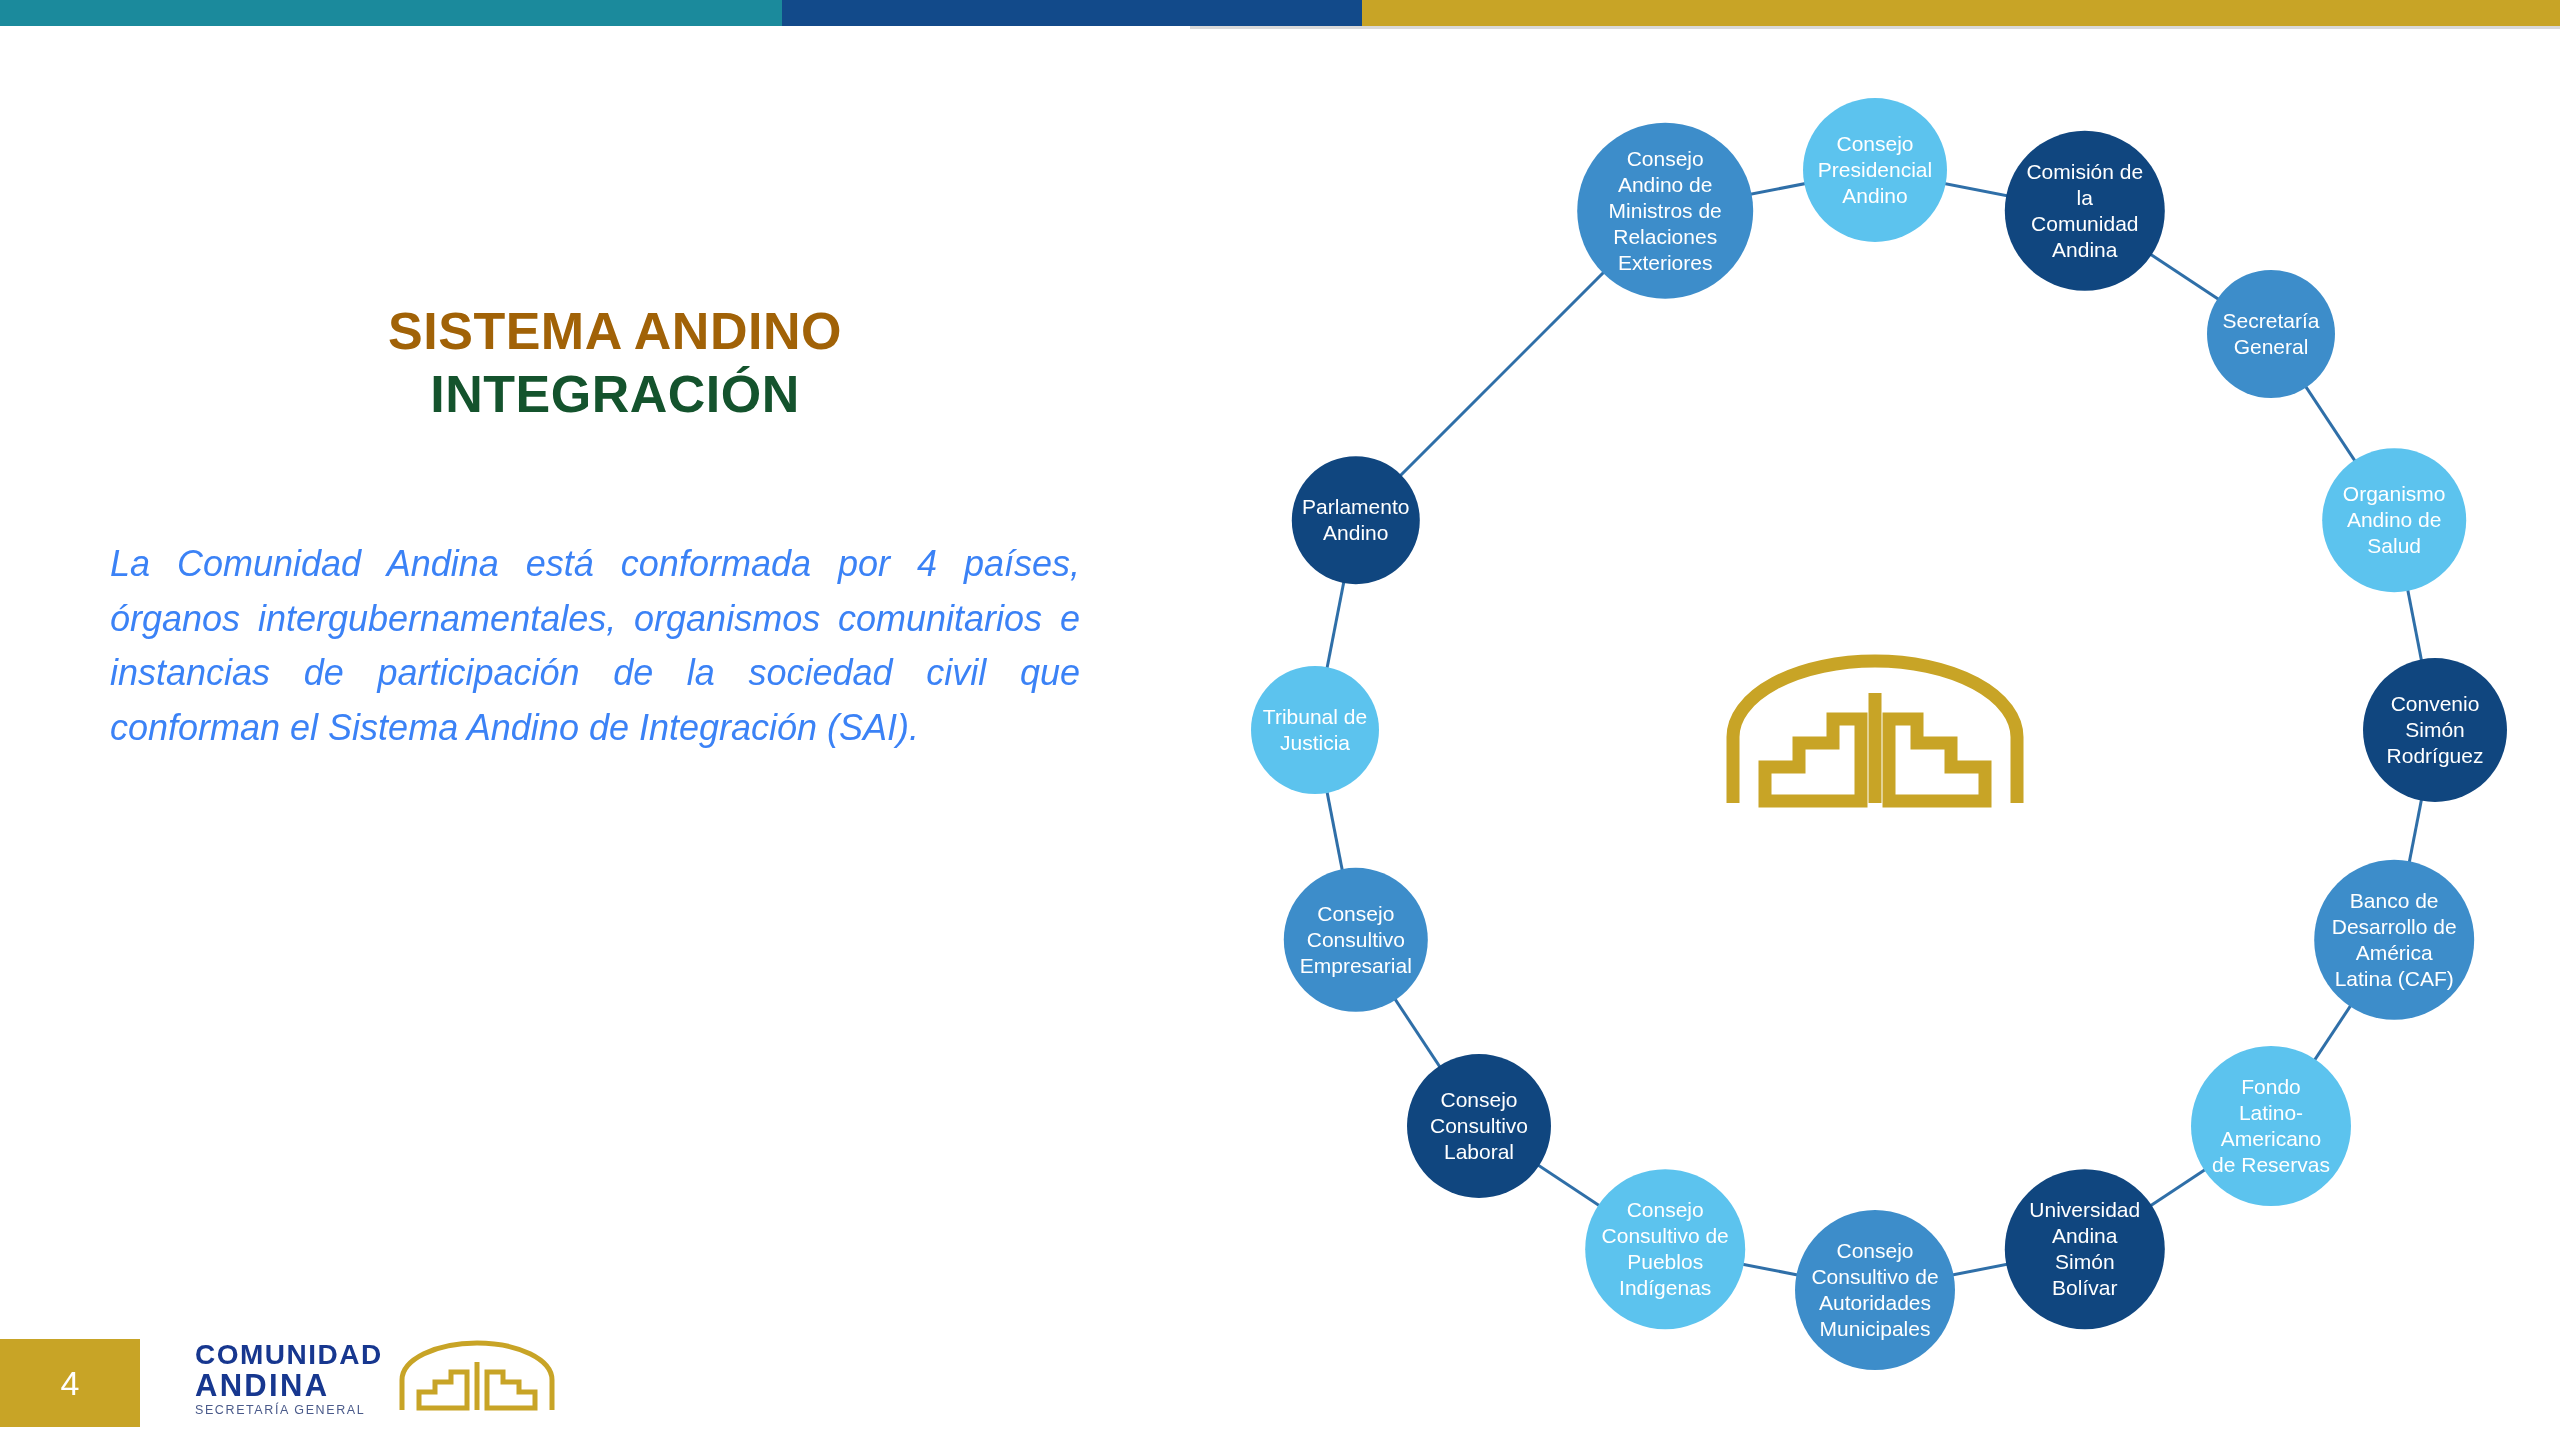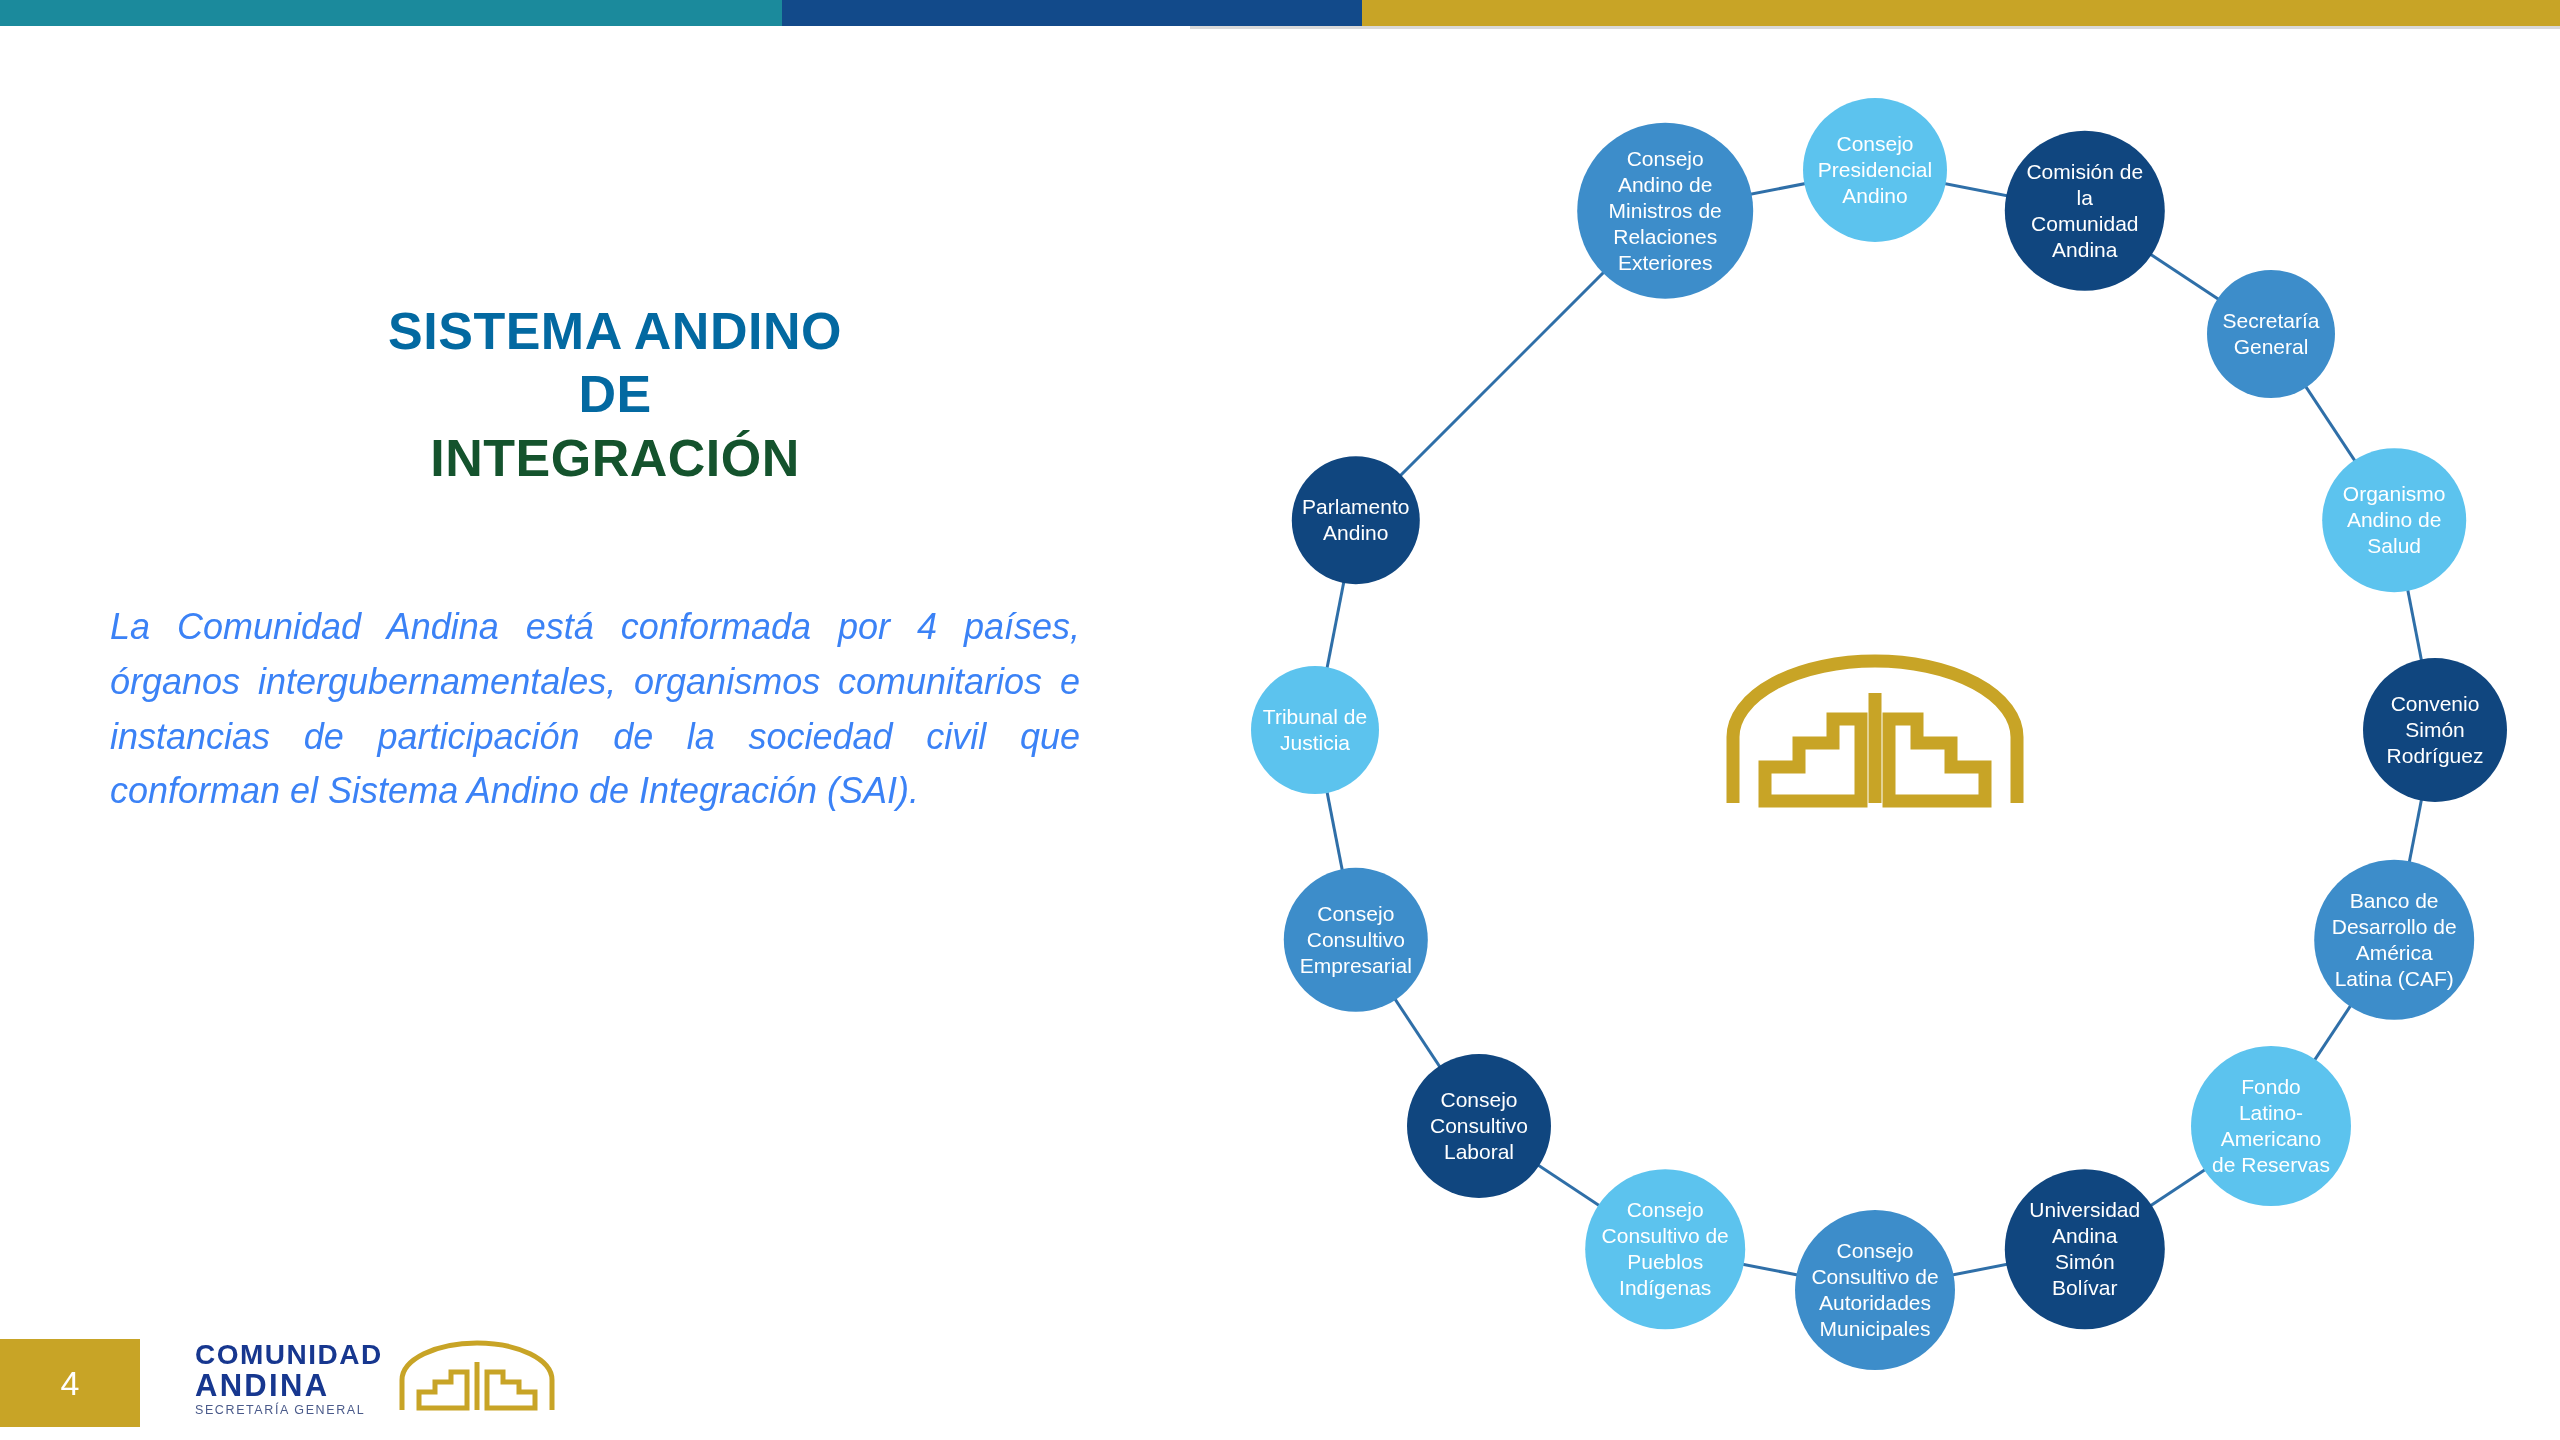--- a/index.html
+++ b/index.html
@@ -45,21 +45,21 @@
     width: 1190px;
   }
   .title {
     text-align: center;
     font-size: 52px;
     line-height: 1.22;
     font-weight: bold;
     letter-spacing: 0.5px;
     padding: 0 130px 0 170px;
   }
-  .title .l1, .title .l2 { color: #0369a1; display: block; }
+  .title .l1, .title .l2 { color: #a16207; display: block; }
   .title .l3 { color: #14532d; display: block; }
 
   .paragraph {
     margin: 110px 110px 0 110px;
     font-size: 36px;
     line-height: 1.52;
     color: #3b82f6;
     font-style: italic;
     text-align: justify;
     text-justify: inter-word;
@@ -134,21 +134,20 @@
 <div class="topbar">
   <div class="seg-teal"></div>
   <div class="seg-navy"></div>
   <div class="seg-gold"></div>
 </div>
 <div class="thinline"></div>
 
 <div class="left-col">
   <div class="title">
     <span class="l1">SISTEMA ANDINO</span>
-    <span class="l2">DE</span>
     <span class="l3">INTEGRACIÓN</span>
   </div>
   <p class="paragraph">La Comunidad Andina está conformada por 4 países, órganos intergubernamentales, organismos comunitarios e instancias de participación de la sociedad civil que conforman el Sistema Andino de Integración (SAI).</p>
 </div>
 
 <div class="page-badge">4</div>
 
 <div class="logo">
   <div class="logo-text">
     <span class="l1">COMUNIDAD</span>

